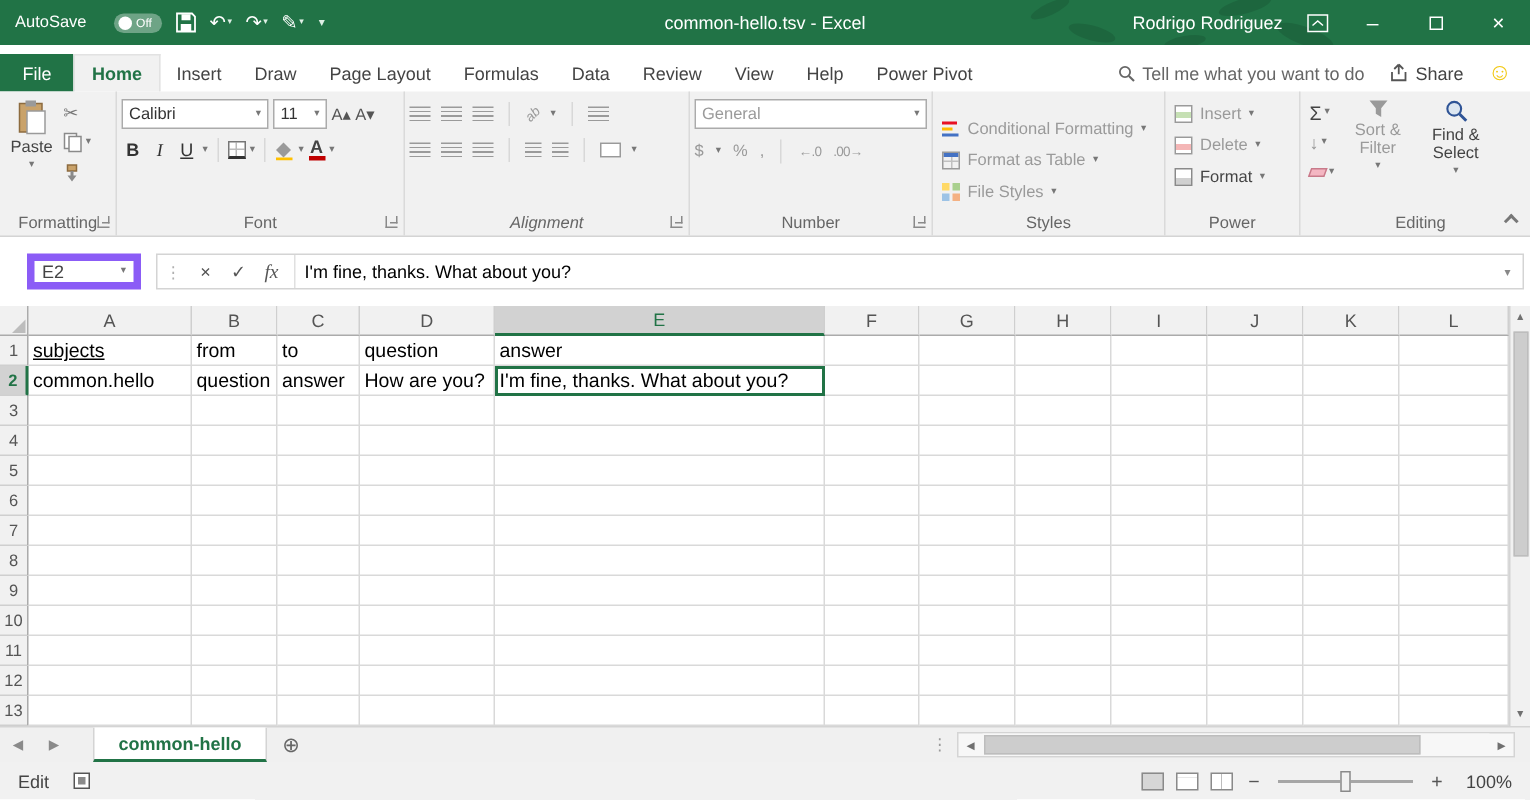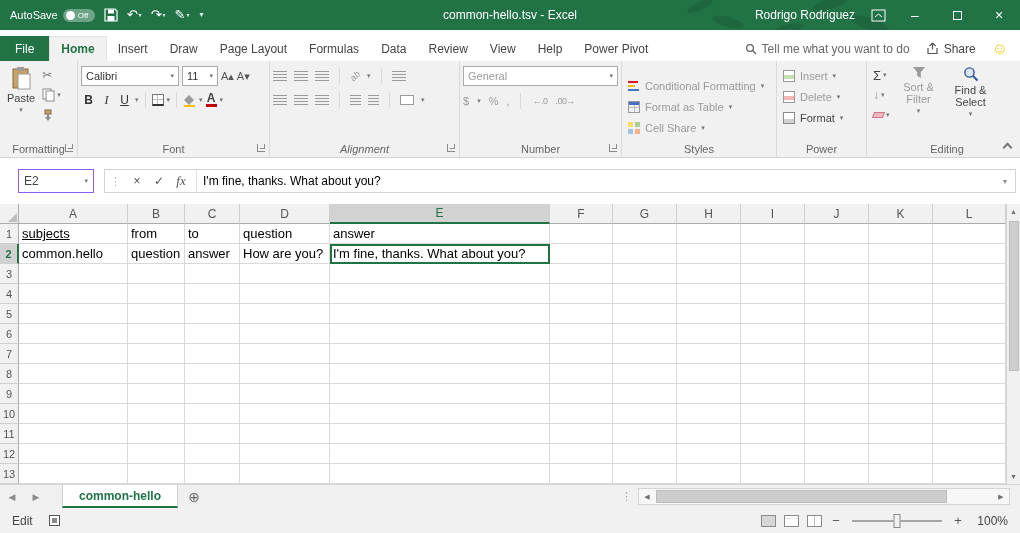--- a/index.html
+++ b/index.html
@@ -3,21 +3,21 @@
 <meta charset="utf-8">
 <style>
   * { box-sizing: border-box; margin: 0; padding: 0; }
   html,body { width:1020px; height:533px; overflow:hidden; }
   body { font-family:"Liberation Sans","DejaVu Sans",sans-serif; font-size:12px; background:#fff; color:#444; }
   .app { width:1020px; height:533px; display:flex; flex-direction:column; }
 
   
   .titlebar { flex:0 0 30px; background:#217346; color:#fff; display:flex; align-items:center; position:relative; }
   .tb-left { display:flex; align-items:center; gap:9px; padding-left:10px; z-index:2; }
-  .autosave { display:flex; align-items:center; gap:5px; font-size:11px; color:#fff; }
+  .autosave { display:flex; align-items:center; gap:18px; font-size:11px; color:#fff; }
   .as-pill { width:32px; height:13px; border-radius:7px; background:rgba(255,255,255,.35); display:flex; align-items:center; gap:3px; padding:0 3px; }
   .as-knob { width:9px; height:9px; border-radius:50%; background:#fff; }
   .as-state { font-size:8px; color:#fff; }
   .qat-btn { color:#fff; font-size:13px; display:flex; align-items:flex-end; line-height:14px; cursor:default; }
   .qat-caret { font-size:6px; margin-left:1px; color:#dff0e6; }
   .tb-title { position:absolute; left:0; right:0; text-align:center; font-size:12px; z-index:1; }
   .tb-right { margin-left:auto; display:flex; align-items:center; z-index:2; height:100%; }
   .tb-user { font-size:12px; margin-right:16px; }
   .rdo-btn { margin-right:8px; display:flex; align-items:center; }
   .win-btn { width:42px; height:30px; display:flex; align-items:center; justify-content:center; font-size:14px; color:#fff; }
@@ -93,21 +93,21 @@
 
   
   .ed-col { display:flex; flex-direction:column; margin-top:2px; }
   .eraser { width:11px; height:6px; background:#f4b6c2; border:1px solid #c87a8a; transform:skewX(-20deg); }
   .two-line { width:44px; text-align:center; line-height:12px; font-size:11px; }
 
   .ribbon-collapse { position:absolute; right:9px; bottom:6px; width:7px; height:7px; border-left:2px solid #777; border-top:2px solid #777; transform:rotate(45deg); }
 
   
   .formula-row { flex:0 0 46px; background:#fff; display:flex; align-items:center; padding:0 4px 0 18px; }
-  .name-box { width:76px; height:24px; border:1px solid #8b5cf6; background:#fff; display:flex; align-items:center; justify-content:space-between; padding:0 5px; font-size:12px; color:#444; }
+  .name-box { width:76px; height:24px; border:5px solid #8b5cf6; background:#fff; display:flex; align-items:center; justify-content:space-between; padding:0 5px; font-size:12px; color:#444; }
   .fb-main { flex:1; height:24px; border:1px solid #d4d4d4; background:#fff; margin-left:10px; display:flex; align-items:center; }
   .fb-dots { color:#b0b0b0; font-size:11px; padding:0 5px; }
   .fb-btn { width:22px; text-align:center; font-size:12px; color:#555; }
   .fx { font-style:italic; font-family:"Liberation Serif",serif; font-size:13px; color:#555; }
   .fb-div { width:1px; height:100%; background:#e0e0e0; margin:0 0 0 4px; }
   .formula-text { flex:1; padding-left:6px; font-size:12px; color:#000; white-space:nowrap; overflow:hidden; }
   .fb-expand { width:20px; text-align:center; color:#888; font-size:8px; }
 
   
   .sheet { flex:1; position:relative; background:#fff; display:flex; flex-direction:column; overflow:hidden; }
@@ -390,21 +390,21 @@
           <span>Conditional Formatting</span>
           <span class="caret">▾</span>
         </div>
         <div class="srow gray">
           <span class="fat-icon"></span>
           <span>Format as Table</span>
           <span class="caret">▾</span>
         </div>
         <div class="srow gray">
           <span class="cs-icon"></span>
-          <span>Cell Share</span>
+          <span>File Styles</span>
           <span class="caret">▾</span>
         </div>
       </div>
       <div class="rg-label" style="position:absolute;bottom:0;left:0;right:0;">
         <span>Styles</span>
       </div>
     </div>
 
     <div class="rgroup" style="flex:0 0 90px">
       <div class="stack" style="margin-top:2px">

